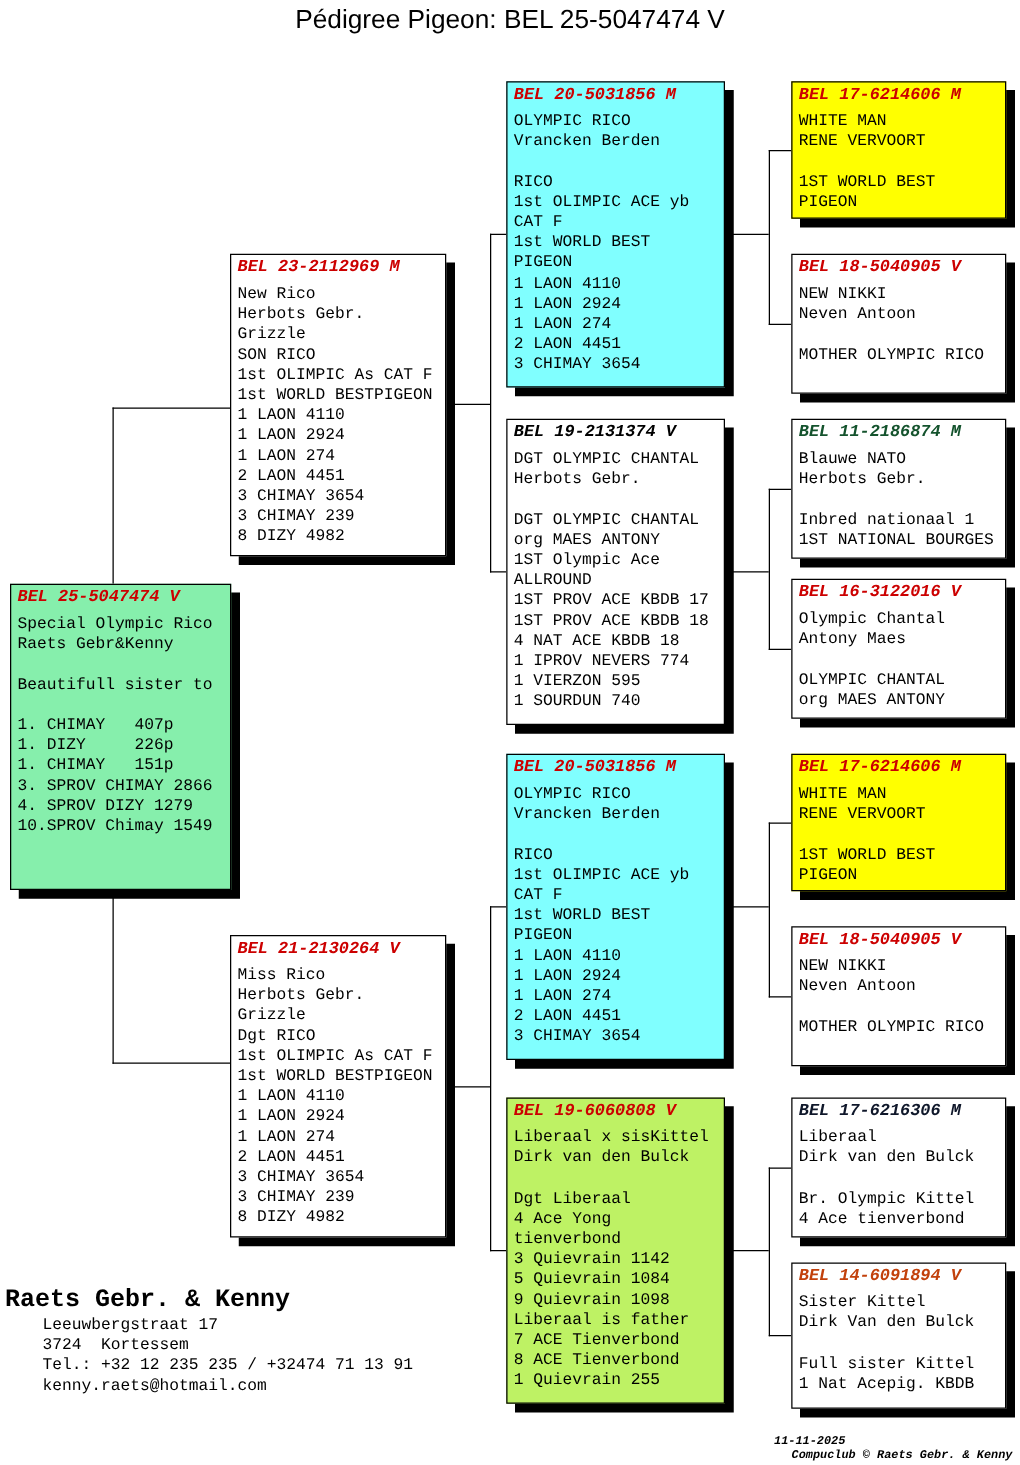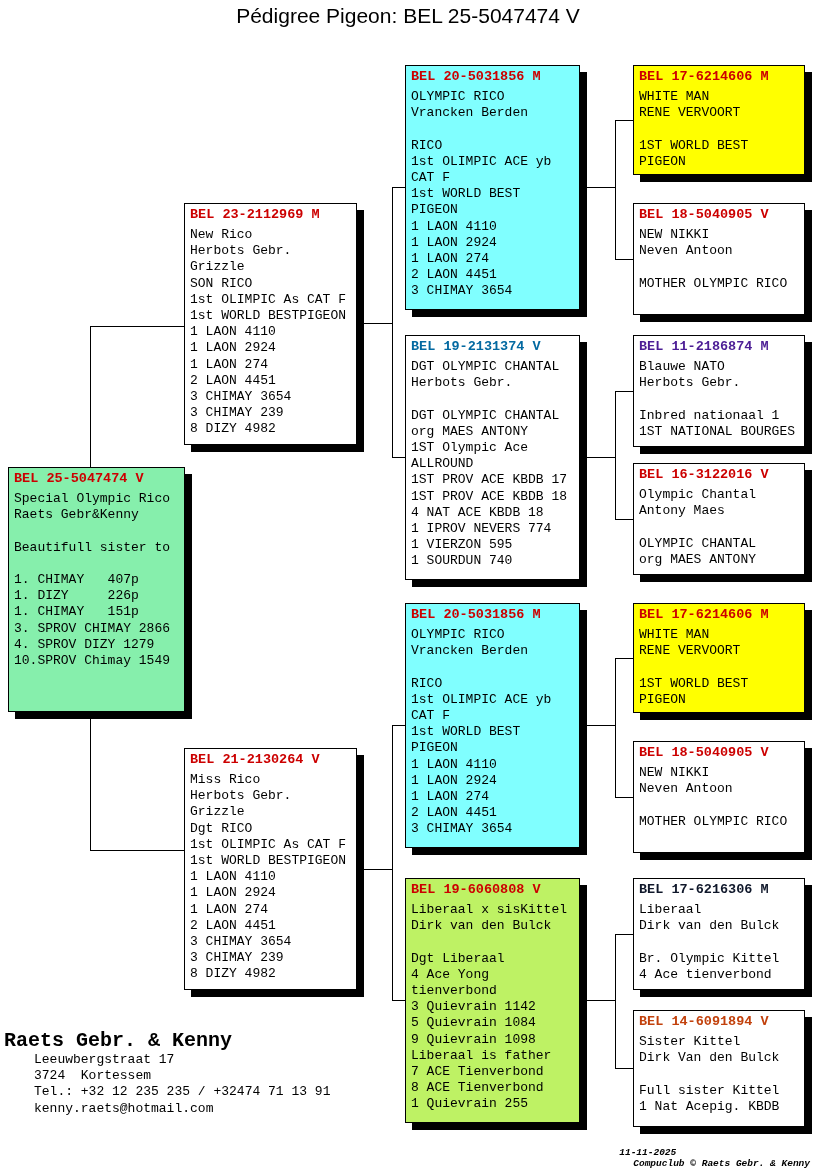--- a/index.html
+++ b/index.html
@@ -13,21 +13,21 @@
     font-family:"Liberation Sans","DejaVu Sans",sans-serif;
     font-size:21px;color:#000;
   }
   .cline{position:absolute;background:#000;z-index:1;}
   .box{
     position:absolute;z-index:2;background:#fff;border:1px solid #000;
     box-shadow:7px 7px 0 #000;box-sizing:border-box;
     padding:2px 0 0 5px;overflow:hidden;
   }
   .hdr{
-    font-weight:bold;font-size:13.5px;line-height:17px;
+    font-weight:bold;font-style:italic;font-size:13.5px;line-height:17px;
     white-space:pre;
   }
   .ln{font-size:13px;line-height:16.2px;min-height:16.2px;white-space:pre;color:#000;}
   .hdr-gap{height:4px;}
   .owner{position:absolute;left:4px;top:1030px;z-index:2;}
   .owner-name{font-weight:bold;font-size:20px;line-height:22px;white-space:pre;}
   .owner-line{font-size:13px;line-height:16.2px;white-space:pre;margin-left:30px;}
   .credit{
     position:absolute;right:6px;top:1136px;z-index:3;
     font-size:9.5px;font-weight:bold;font-style:italic;white-space:pre;
@@ -129,21 +129,21 @@
       <div class="ln">CAT F</div>
       <div class="ln">1st WORLD BEST</div>
       <div class="ln">PIGEON</div>
       <div class="ln">1 LAON 4110</div>
       <div class="ln">1 LAON 2924</div>
       <div class="ln">1 LAON 274</div>
       <div class="ln">2 LAON 4451</div>
       <div class="ln">3 CHIMAY 3654</div>
     </div>
     <div class="box" style="left: 405px; top: 335px; width: 175px; height: 245px; background: rgb(255, 255, 255);">
-      <div class="hdr" style="color: #0369a1;">BEL 19-2131374 V</div>
+      <div class="hdr" style="color: #000000;">BEL 19-2131374 V</div>
       <div class="hdr-gap"></div>
       <div class="ln">DGT OLYMPIC CHANTAL</div>
       <div class="ln">Herbots Gebr.</div>
       <div class="ln"></div>
       <div class="ln">DGT OLYMPIC CHANTAL</div>
       <div class="ln">org MAES ANTONY</div>
       <div class="ln">1ST Olympic Ace</div>
       <div class="ln">ALLROUND</div>
       <div class="ln">1ST PROV ACE KBDB 17</div>
       <div class="ln">1ST PROV ACE KBDB 18</div>
@@ -197,21 +197,21 @@
     </div>
     <div class="box" style="left: 633px; top: 203px; width: 172px; height: 112px; background: rgb(255, 255, 255);">
       <div class="hdr" style="color: rgb(204, 0, 0);">BEL 18-5040905 V</div>
       <div class="hdr-gap"></div>
       <div class="ln">NEW NIKKI</div>
       <div class="ln">Neven Antoon</div>
       <div class="ln"></div>
       <div class="ln">MOTHER OLYMPIC RICO</div>
     </div>
     <div class="box" style="left: 633px; top: 335px; width: 172px; height: 112px; background: rgb(255, 255, 255);">
-      <div class="hdr" style="color: #4c1d95;">BEL 11-2186874 M</div>
+      <div class="hdr" style="color: #14532d;">BEL 11-2186874 M</div>
       <div class="hdr-gap"></div>
       <div class="ln">Blauwe NATO</div>
       <div class="ln">Herbots Gebr.</div>
       <div class="ln"></div>
       <div class="ln">Inbred nationaal 1</div>
       <div class="ln">1ST NATIONAL BOURGES</div>
     </div>
     <div class="box" style="left: 633px; top: 463px; width: 172px; height: 112px; background: rgb(255, 255, 255);">
       <div class="hdr" style="color: rgb(204, 0, 0);">BEL 16-3122016 V</div>
       <div class="hdr-gap"></div>

